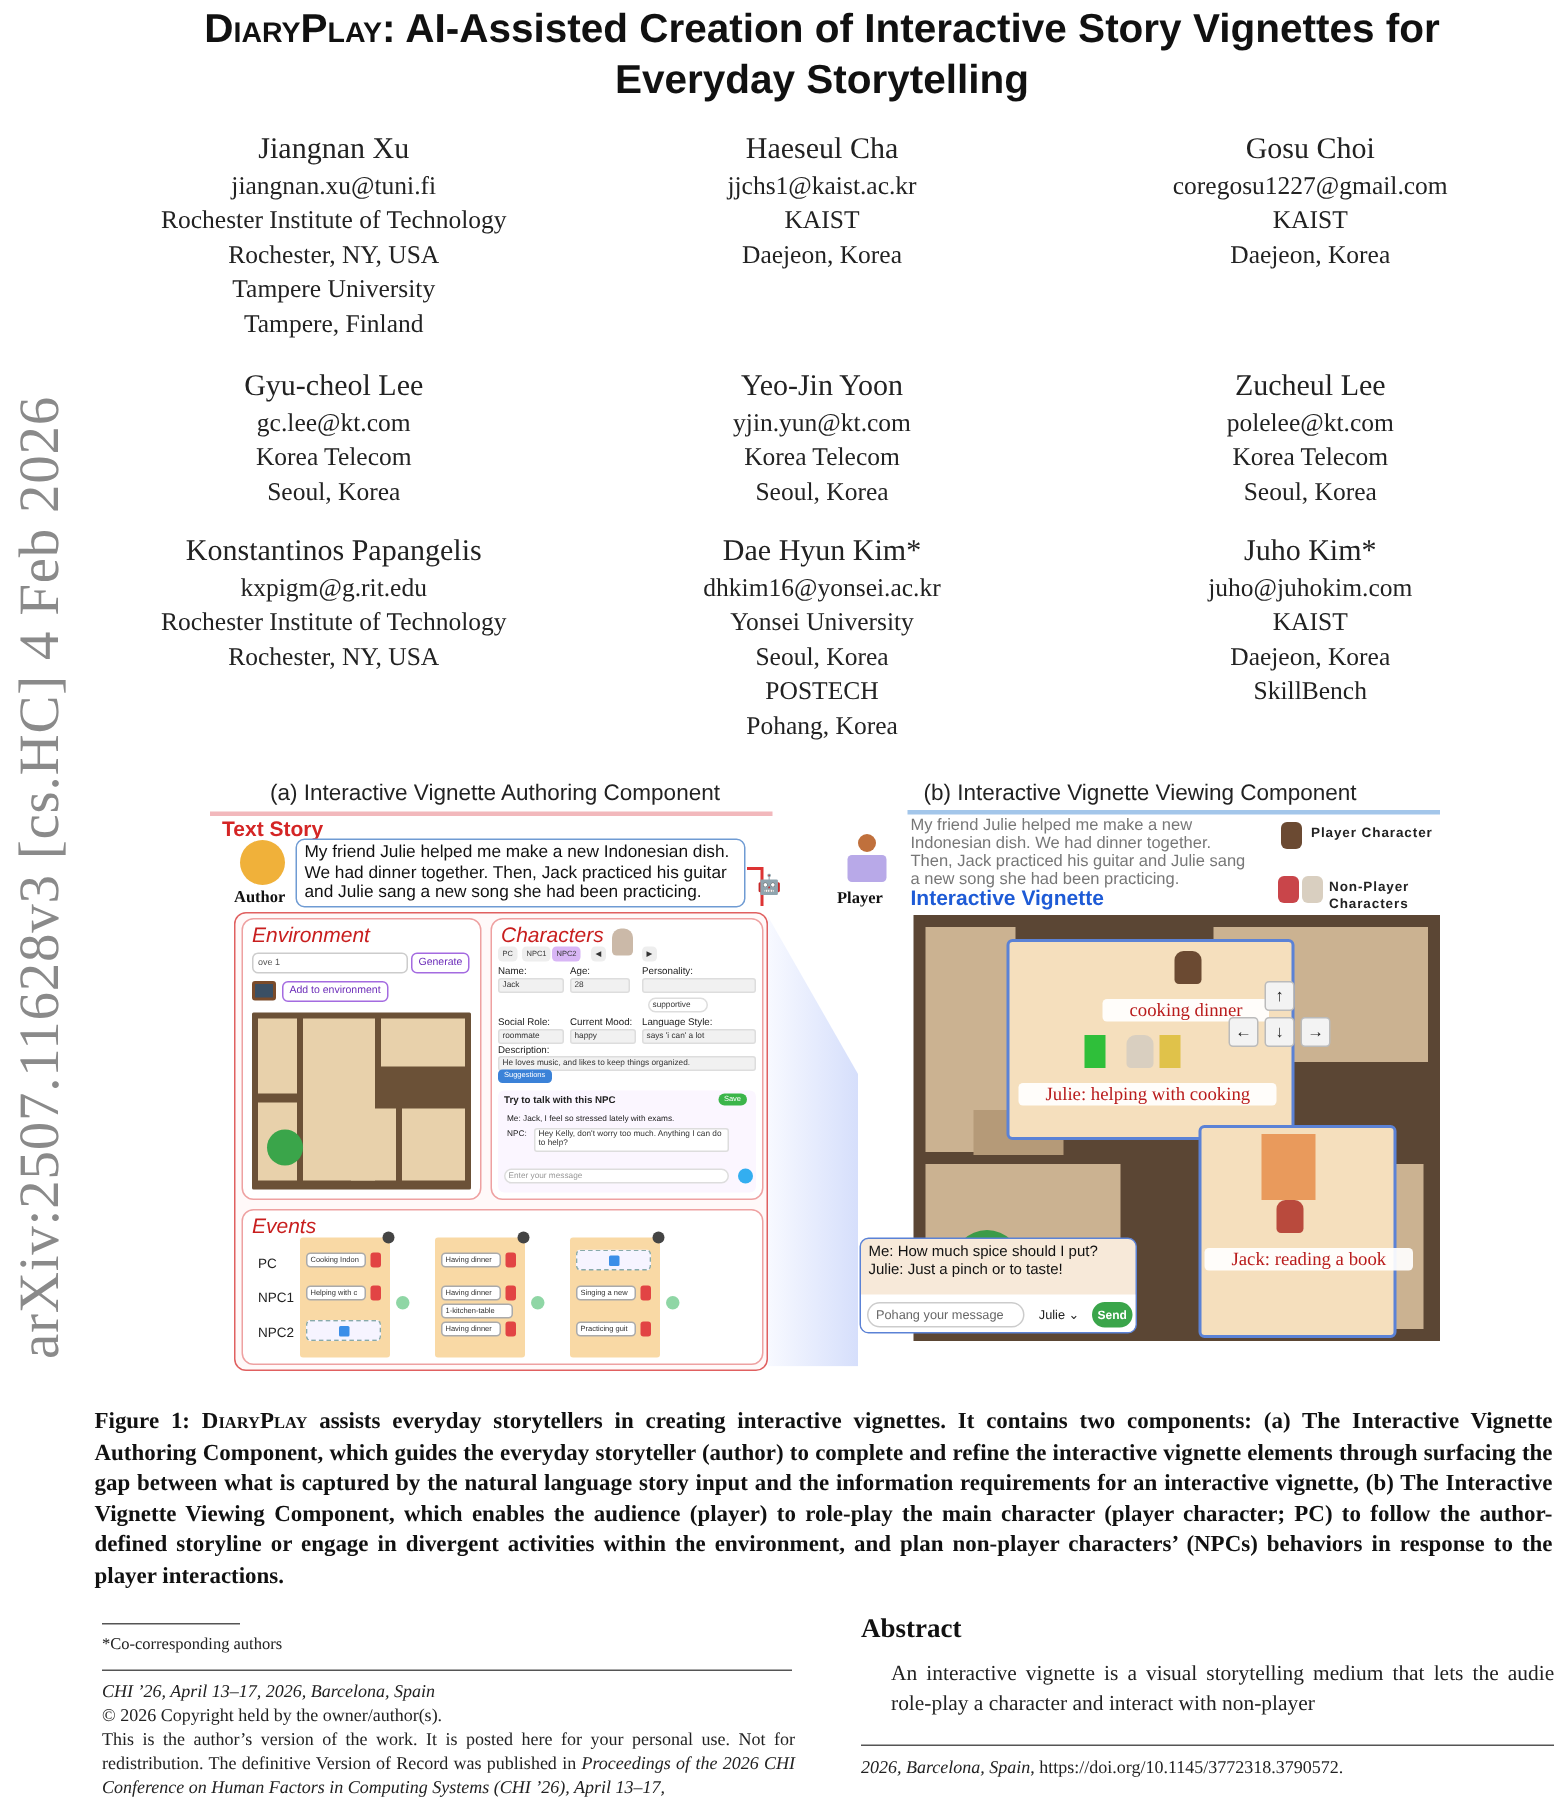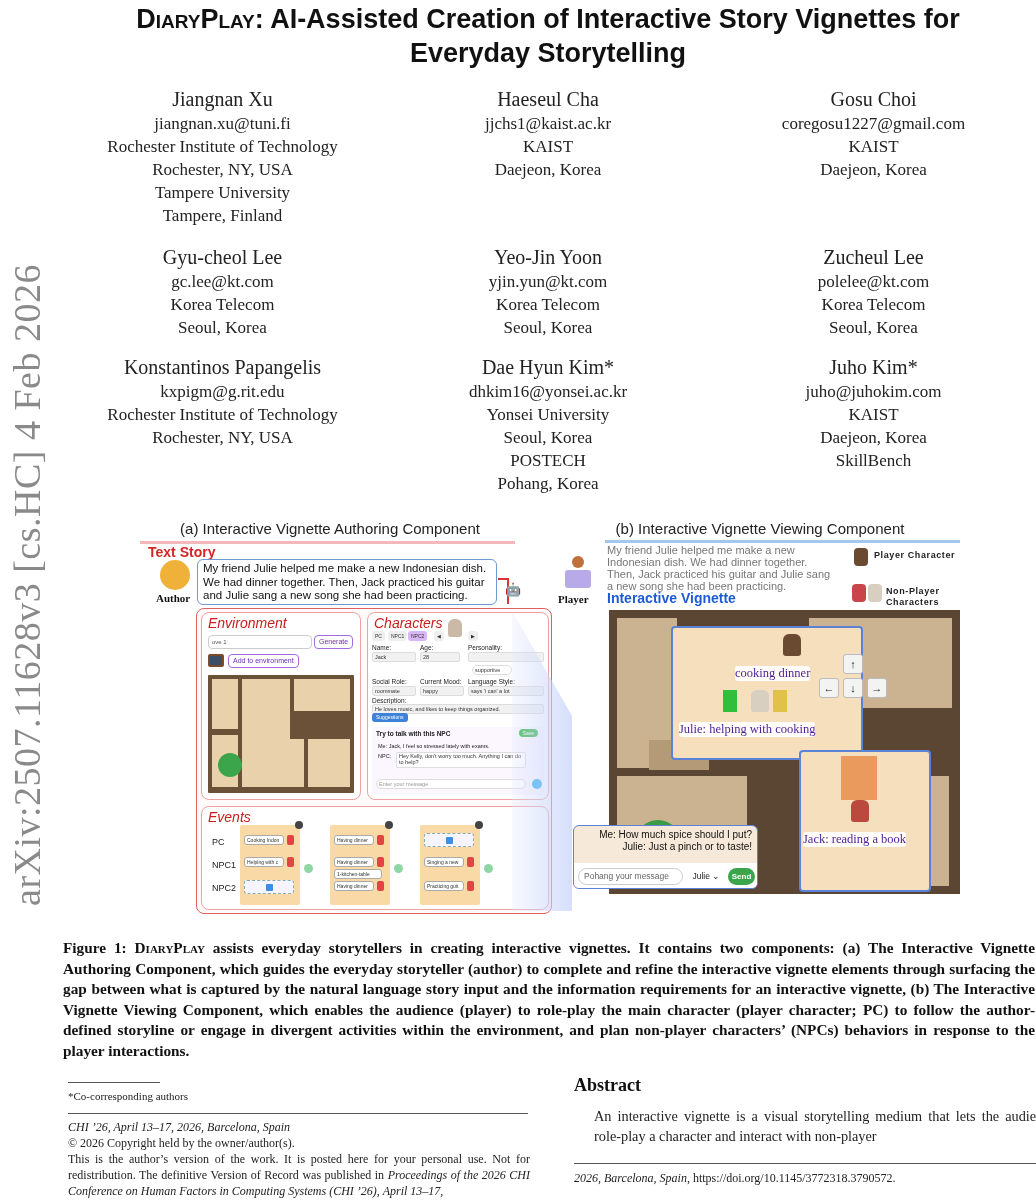--- a/index.html
+++ b/index.html
@@ -47,21 +47,21 @@
     position: absolute; left: 57px; top: 43px; width: 300px; height: 46px;
     border: 1.5px solid #6f9bd3; border-radius: 6px; padding: 2px 5px;
     font-size: 11.5px; line-height: 13.5px; color: #111; background: #fff;
   }
   .robot-icon { position: absolute; left: 365px; top: 66px; font-size: 13px; }
   .arrow-line { position: absolute; left: 358px; top: 62px; width: 10px; height: 2px; background: #d33; }
   .arrow-line2 { position: absolute; left: 367px; top: 62px; width: 2px; height: 26px; background: #d33; }
 
   .auth-panel {
     position: absolute; left: 16px; top: 92px; width: 356px; height: 306px;
-    border: 1.5px solid #e06060; border-radius: 8px; background: #fff9f9; margin-left: 40px;
+    border: 1.5px solid #e06060; border-radius: 8px; background: #fff9f9;
   }
   .sub { position: absolute; border: 1.5px solid #eea1a1; border-radius: 8px; background: #fff; }
   .sub-title { position: absolute; left: 6px; top: 2px; color: #c81e1e; font-style: italic; font-size: 14px; }
   .env { left: 4px; top: 3px; width: 160px; height: 188px; }
   .chars { left: 170px; top: 3px; width: 182px; height: 188px; }
   .events { left: 4px; top: 197px; width: 348px; height: 104px; }
 
   .mini-input { position: absolute; height: 14px; border: 1px solid #ccc; border-radius: 4px; font-size: 6px; line-height: 12px; padding: 0 3px; color: #555; background: #fff; }
   .mini-btn { position: absolute; height: 14px; border: 1px solid #a46be0; border-radius: 4px; font-size: 7px; line-height: 12px; padding: 0 4px; color: #6b2cb8; background: #fff; }
   .env-map { position: absolute; left: 6px; top: 62px; width: 146px; height: 118px; background: #6b5137; border-radius: 1px; }
@@ -95,26 +95,26 @@
   .vignette-label { position: absolute; left: 467px; top: 74px; font-size: 14px; font-weight: bold; color: #1e5bd6; }
   .legend { position: absolute; left: 710px; top: 30px; width: 110px; font-size: 9px; font-weight: bold; color: #222; letter-spacing: 0.6px; line-height: 11px; }
   .legend .pc { position: absolute; left: 24px; top: 4px; }
   .legend .npc { position: absolute; left: 36px; top: 40px; }
   .legend .avatar { position: absolute; width: 14px; height: 18px; border-radius: 4px; }
 
   .game-map { position: absolute; left: 469px; top: 94px; width: 351px; height: 284px; background: #5b4634; }
   .gm-floor { position: absolute; background: #cbb291; }
   .gm-floor2 { position: absolute; background: #b59a78; }
   .zoom-box { position: absolute; border: 2px solid #5b82d6; border-radius: 4px; background: #f5dfbd; }
-  .speech { position: absolute; background: rgba(255,255,255,0.92); border-radius: 3px; font-family: "Liberation Serif", serif; font-size: 12.5px; padding: 0 0; line-height: 15px; color: #4c1d95; white-space: nowrap; }
+  .speech { position: absolute; background: rgba(255,255,255,0.92); border-radius: 3px; font-family: "Liberation Serif", serif; font-size: 12.5px; padding: 0 18px; line-height: 15px; color: #b91c1c; white-space: nowrap; }
   .arrow-key { position: absolute; width: 20px; height: 20px; background: #f3f3f3; border: 1px solid #bbb; border-radius: 3px; font-size: 11px; line-height: 18px; text-align: center; color: #222; }
   .char-sprite { position: absolute; width: 18px; height: 22px; border-radius: 6px 6px 3px 3px; }
 
   .chat-box { position: absolute; left: 433px; top: 309px; width: 185px; height: 64px; background: #f7e9d9; border: 1.5px solid #5b82d6; border-radius: 6px; overflow: hidden; }
-  .chat-lines { padding: 3px 5px; font-size: 10px; line-height: 12px; color: #111; text-align: right; }
+  .chat-lines { padding: 3px 5px; font-size: 10px; line-height: 12px; color: #111; }
   .chat-input-row { position: absolute; left: 0; top: 37px; width: 100%; height: 27px; background: #fff; }
   .chat-input { position: absolute; left: 4px; top: 5px; width: 105px; height: 17px; border: 1px solid #ccc; border-radius: 9px; font-size: 8.5px; line-height: 15px; padding-left: 5px; color: #666; }
   .chat-select { position: absolute; left: 112px; top: 5px; width: 40px; height: 17px; font-size: 8.5px; line-height: 17px; text-align: center; color: #222; }
   .chat-send { position: absolute; left: 154px; top: 5px; width: 27px; height: 17px; background: #3aa54a; color: #fff; border-radius: 9px; font-size: 8px; line-height: 17px; text-align: center; font-weight: bold; }
 
   .caption {
     position: absolute; left: 63px; top: 938px; width: 972px;
     font-family: "Liberation Serif", serif; font-weight: bold; font-size: 15.3px; line-height: 20.5px;
     text-align: justify; color: #111;
   }

